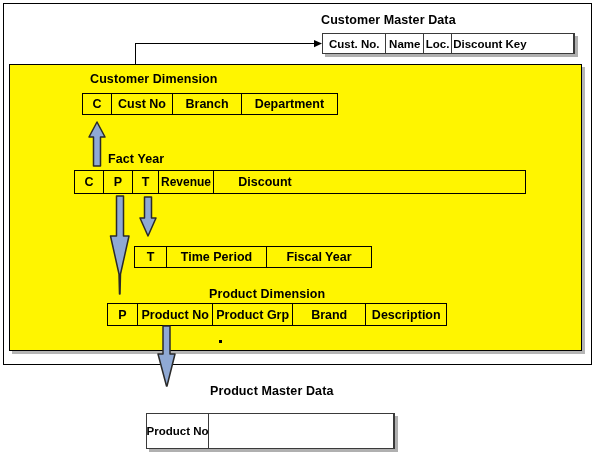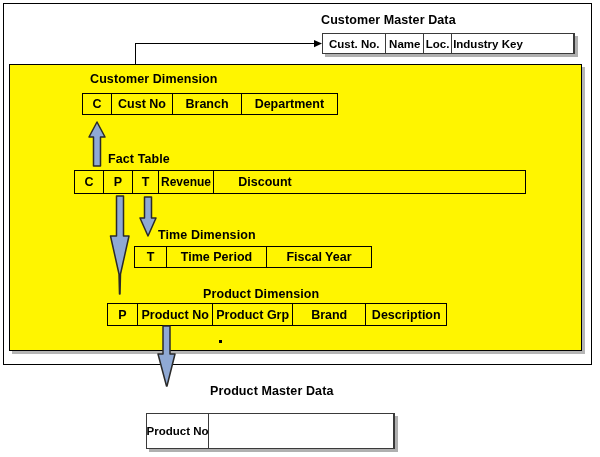--- a/index.html
+++ b/index.html
@@ -43,21 +43,21 @@
 <body>
 
 <div id="frame">
 
   <div class="caption" style="left:317px;top:9px;">Customer Master Data</div>
 
   <div class="tbl white" style="left:318px;top:29px;width:253px;height:21px;">
     <div class="cell bold" style="width:64px;">Cust. No.</div>
     <div class="cell bold" style="width:38px;">Name</div>
     <div class="cell bold" style="width:28px;">Loc.</div>
-    <div class="cell bold" style="width:123px;justify-content:flex-start;padding-left:1px;">Industry Key</div>
+    <div class="cell bold" style="width:123px;justify-content:flex-start;padding-left:1px;">Discount Key</div>
   </div>
 
   <div class="conn" style="left:131px;top:39px;width:184px;height:1.3px;"></div>
   <div class="conn" style="left:131px;top:39px;width:1.3px;height:57px;"></div>
   <svg class="arrow-svg" style="left:307px;top:33px;" width="14" height="14">
     <polygon points="11,6.6 3,3 3,10.2" fill="#000"></polygon>
   </svg>
 
   <div id="yellow-panel"></div>
 
@@ -67,47 +67,46 @@
     <div class="cell" style="width:29px;">C</div>
     <div class="cell" style="width:62px;">Cust No</div>
     <div class="cell" style="width:69px;">Branch</div>
     <div class="cell" style="width:96px;">Department</div>
   </div>
 
   <svg class="arrow-svg" style="left:82px;top:117px;" width="24" height="46">
     <polygon points="11,1 19,16 14.5,16 14.5,45 7.5,45 7.5,16 3,16" fill="#8FA9D4" stroke="#2A2A2A" stroke-width="1.5" stroke-linejoin="round"></polygon>
   </svg>
 
-  <div class="caption" style="left:104px;top:148px;">Fact Table</div>
+  <div class="caption" style="left:104px;top:148px;">Fact Year</div>
 
   <div class="tbl" style="left:70px;top:166px;width:452px;height:24px;">
     <div class="cell" style="width:29px;">C</div>
     <div class="cell" style="width:29px;">P</div>
     <div class="cell" style="width:26px;">T</div>
     <div class="cell" style="width:55px;font-size:12px;">Revenue</div>
     <div class="cell" style="width:102px;">Discount</div>
   </div>
 
   <svg class="arrow-svg" style="left:104px;top:192px;" width="24" height="110">
     <polygon points="8.5,0 15.5,0 15.5,40 21,40 12.5,78 12,98 11.5,98 11,78 2.5,40 8.5,40" fill="#8FA9D4" stroke="#2A2A2A" stroke-width="1.5" stroke-linejoin="round"></polygon>
   </svg>
 
   <svg class="arrow-svg" style="left:133px;top:192px;" width="24" height="42">
     <polygon points="7.5,1 14.5,1 14.5,22 19,22 11,40 3,22 7.5,22" fill="#8FA9D4" stroke="#2A2A2A" stroke-width="1.5" stroke-linejoin="round"></polygon>
   </svg>
 
-  <div class="caption" style="left:154px;top:224px;">Time Dimension</div>
 
   <div class="tbl" style="left:130px;top:242px;width:238px;height:22px;">
     <div class="cell" style="width:32px;">T</div>
     <div class="cell" style="width:100px;">Time Period</div>
     <div class="cell" style="width:104px;">Fiscal Year</div>
   </div>
 
-  <div class="caption" style="left:170px;top:283px;padding-left:29px;">Product Dimension</div>
+  <div class="caption" style="left:176px;top:283px;padding-left:29px;">Product Dimension</div>
 
   <div class="tbl" style="left:103px;top:299px;width:340px;height:23px;">
     <div class="cell" style="width:30px;">P</div>
     <div class="cell" style="width:76px;">Product No</div>
     <div class="cell" style="width:80px;">Product Grp</div>
     <div class="cell" style="width:74px;">Brand</div>
     <div class="cell" style="width:80px;">Description</div>
   </div>
 
   <div class="dot" style="left:215px;top:336px;"></div>

